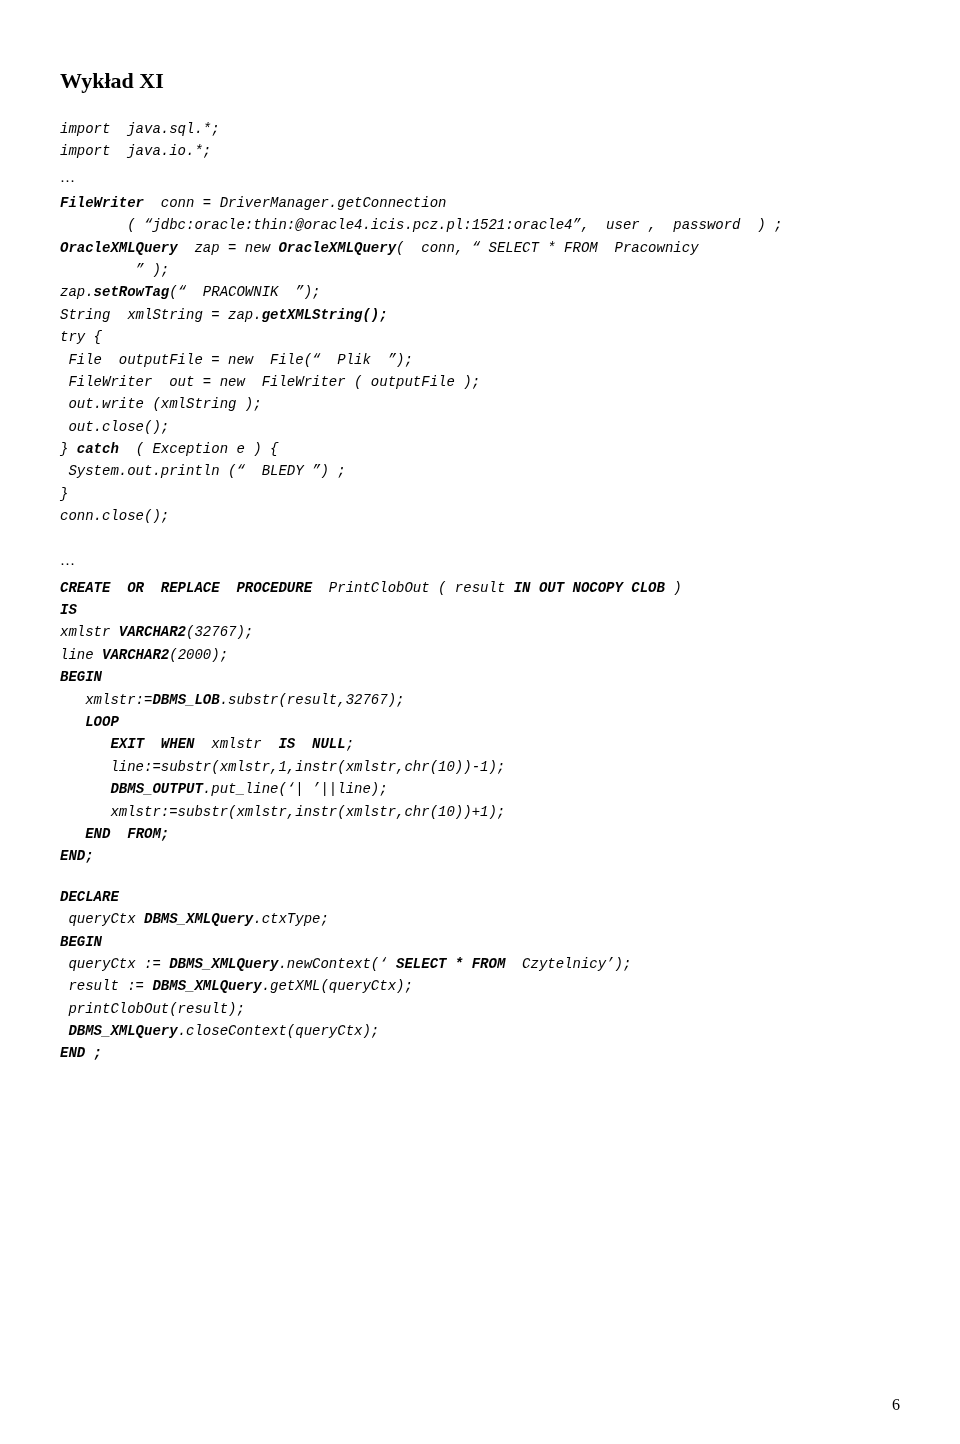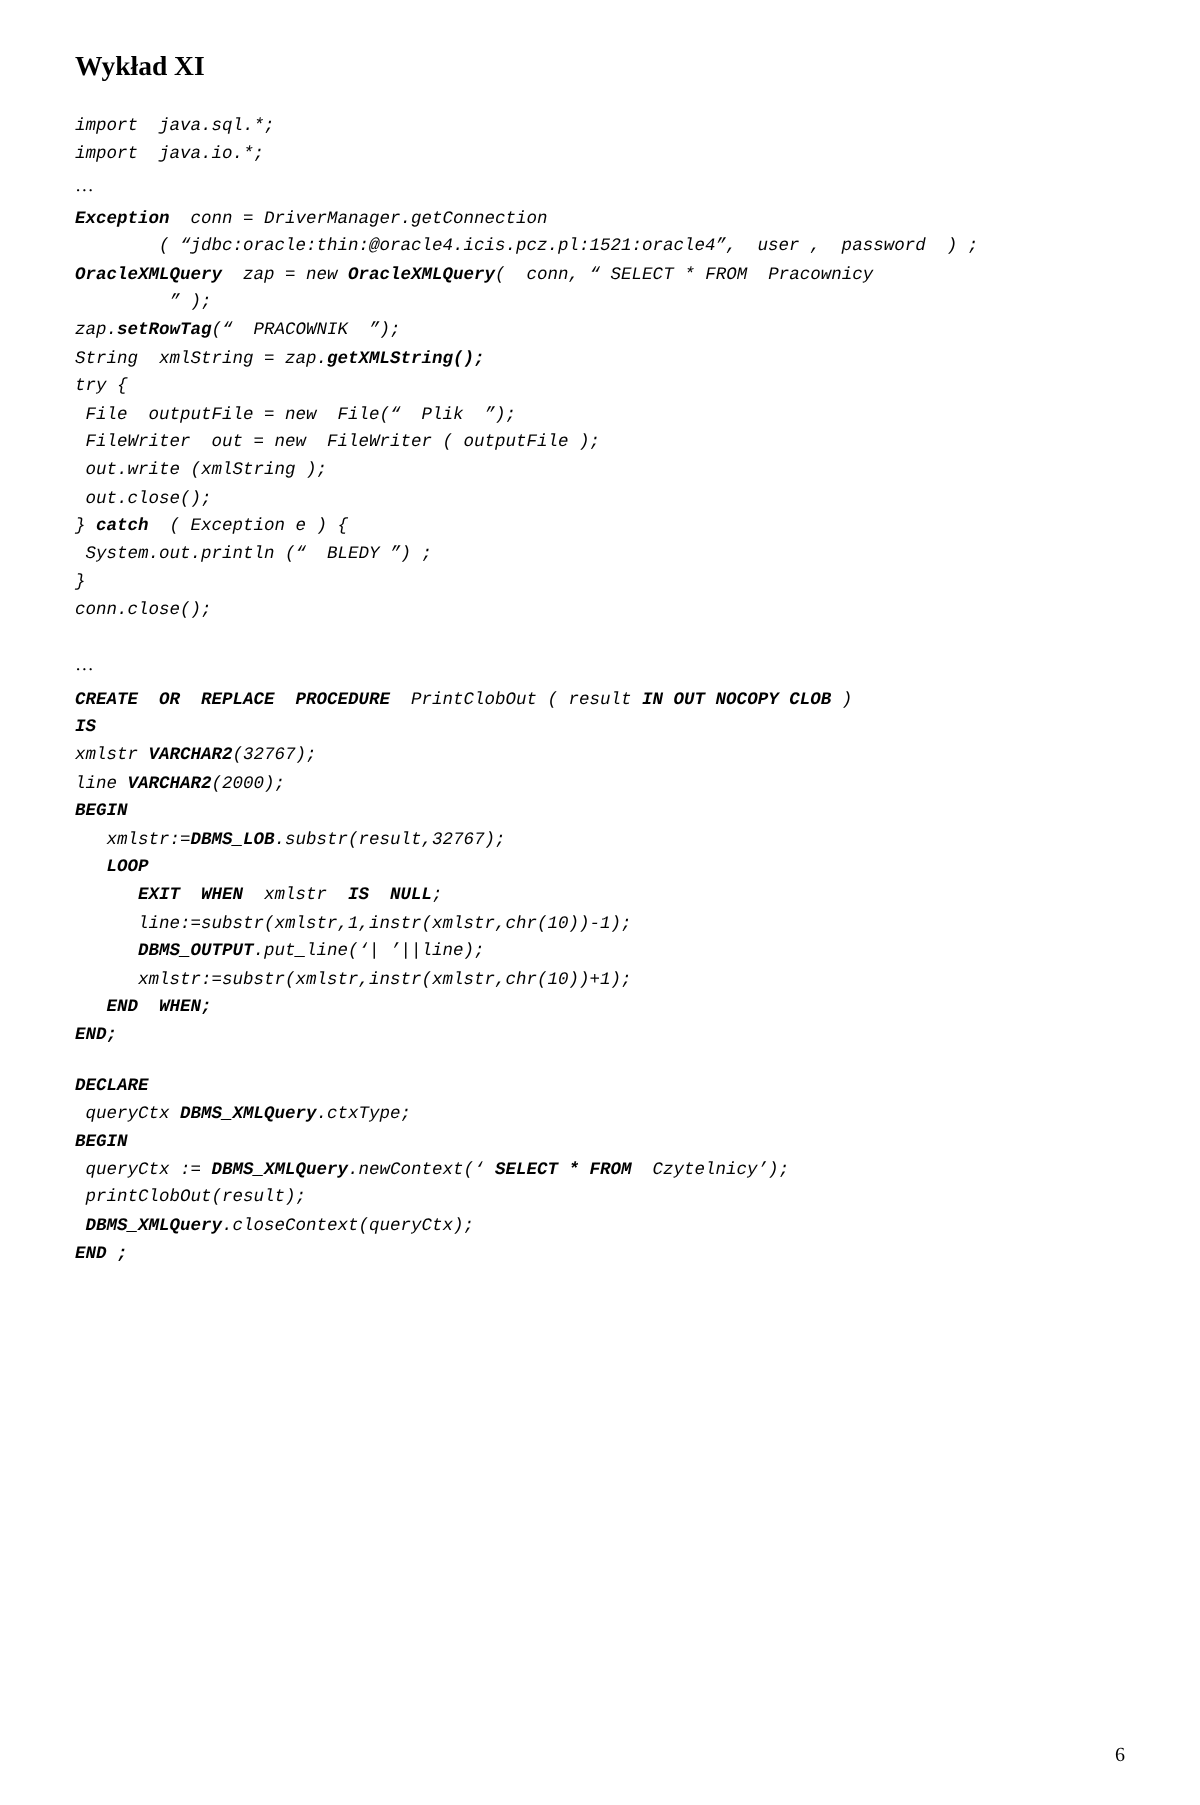--- a/index.html
+++ b/index.html
@@ -39,20 +39,21 @@
     .page-number {
       position: absolute;
       bottom: 30px;
       right: 60px;
       font-size: 16px;
       font-family: 'Times New Roman', Times, serif;
     }
 
     .content-area {
       width: 100%;
+      margin-top: 28px;
     }
 
     
     .code-line {
       font-family: 'Courier New', Courier, monospace;
       font-size: 14px;
       line-height: 1.6;
       display: block;
       white-space: pre;
       font-style: italic;
@@ -70,21 +71,21 @@
   <div class="page-title">Wykład XI</div>
 
   <div>
     <span class="code-line">import  java.sql.*;</span>
     <span class="code-line">import  java.io.*;</span>
   </div>
 
   <div class="ellipsis">…</div>
 
   <div>
-    <span class="code-line"><span class="kw">Exception</span>  conn = DriverManager.getConnection</span>
+    <span class="code-line"><span class="kw">FileWriter</span>  conn = DriverManager.getConnection</span>
     <span class="code-line">        ( “jdbc:oracle:thin:@oracle4.icis.pcz.pl:1521:oracle4”,  user ,  password  ) ;</span>
     <span class="code-line"><span class="kw">OracleXMLQuery</span>  zap = new <span class="kw">OracleXMLQuery</span>(  conn, “ SELECT * FROM  Pracownicy</span>
     <span class="code-line">         ” );</span>
     <span class="code-line">zap.<span class="kw">setRowTag</span>(“  PRACOWNIK  ”);</span>
     <span class="code-line">String  xmlString = zap.<span class="kw">getXMLString();</span></span>
     <span class="code-line">try {</span>
     <span class="code-line"> File  outputFile = new  File(“  Plik  ”);</span>
     <span class="code-line"> FileWriter  out = new  FileWriter ( outputFile );</span>
     <span class="code-line"> out.write (xmlString );</span>
     <span class="code-line"> out.close();</span>
@@ -101,31 +102,32 @@
     <span class="code-line"><span class="kw">IS</span></span>
     <span class="code-line">xmlstr <span class="kw">VARCHAR2</span>(32767);</span>
     <span class="code-line">line <span class="kw">VARCHAR2</span>(2000);</span>
     <span class="code-line"><span class="kw">BEGIN</span></span>
     <span class="code-line">   xmlstr:=<span class="kw">DBMS_LOB</span>.substr(result,32767);</span>
     <span class="code-line">   <span class="kw">LOOP</span></span>
     <span class="code-line">      <span class="kw">EXIT  WHEN</span>  xmlstr  <span class="kw">IS  NULL</span>;</span>
     <span class="code-line">      line:=substr(xmlstr,1,instr(xmlstr,chr(10))-1);</span>
     <span class="code-line">      <span class="kw">DBMS_OUTPUT</span>.put_line(‘| ’||line);</span>
     <span class="code-line">      xmlstr:=substr(xmlstr,instr(xmlstr,chr(10))+1);</span>
-    <span class="code-line">   <span class="kw">END  WHEN;</span></span>
+    <span class="code-line">   <span class="kw">END  FROM;</span></span>
     <span class="code-line"><span class="kw">END;</span></span>
   </div>
 
   <div style="margin-top: 18px;"></div>
 
   <div>
     <span class="code-line"><span class="kw">DECLARE</span></span>
     <span class="code-line"> queryCtx <span class="kw">DBMS_XMLQuery</span>.ctxType;</span>
     <span class="code-line"><span class="kw">BEGIN</span></span>
     <span class="code-line"> queryCtx := <span class="kw">DBMS_XMLQuery</span>.newContext(‘ <span class="kw">SELECT * FROM</span>  Czytelnicy’);</span>
+    <span class="code-line"> result := <span class="kw">DBMS_XMLQuery</span>.getXML(queryCtx);</span>
     <span class="code-line"> printClobOut(result);</span>
     <span class="code-line"> <span class="kw">DBMS_XMLQuery</span>.closeContext(queryCtx);</span>
     <span class="code-line"><span class="kw">END ;</span></span>
   </div>
 
 </div>
 
 <div class="page-number">6</div>
 
 </body></html>

